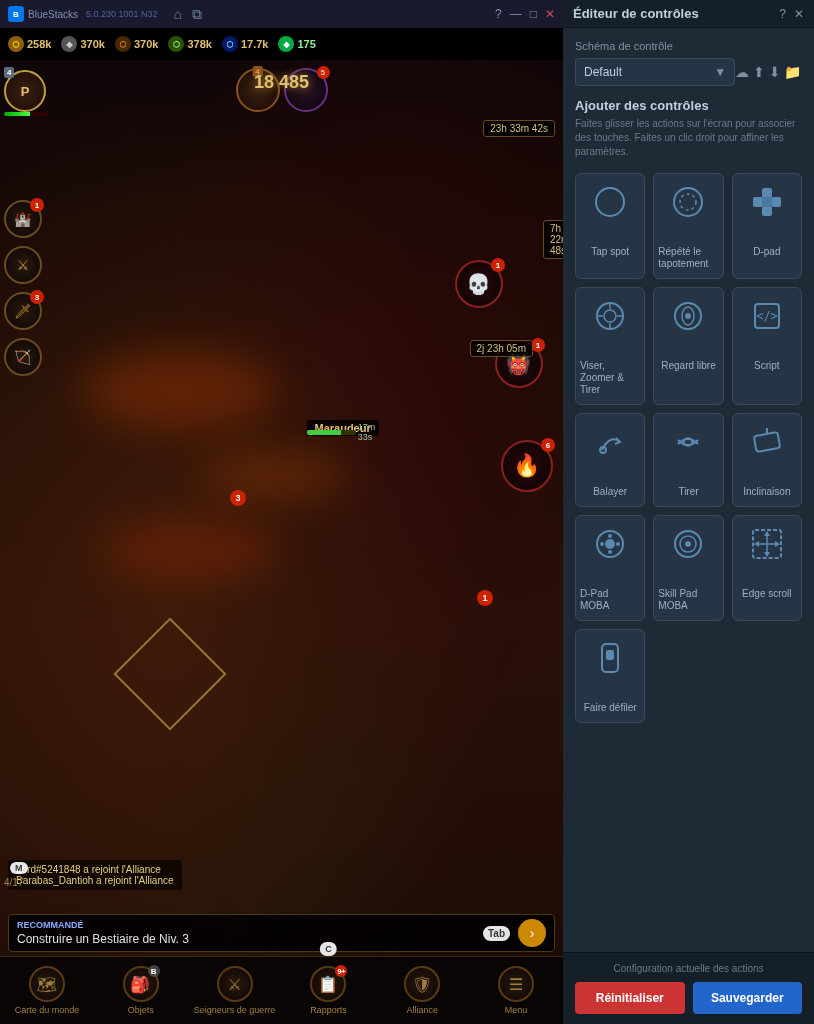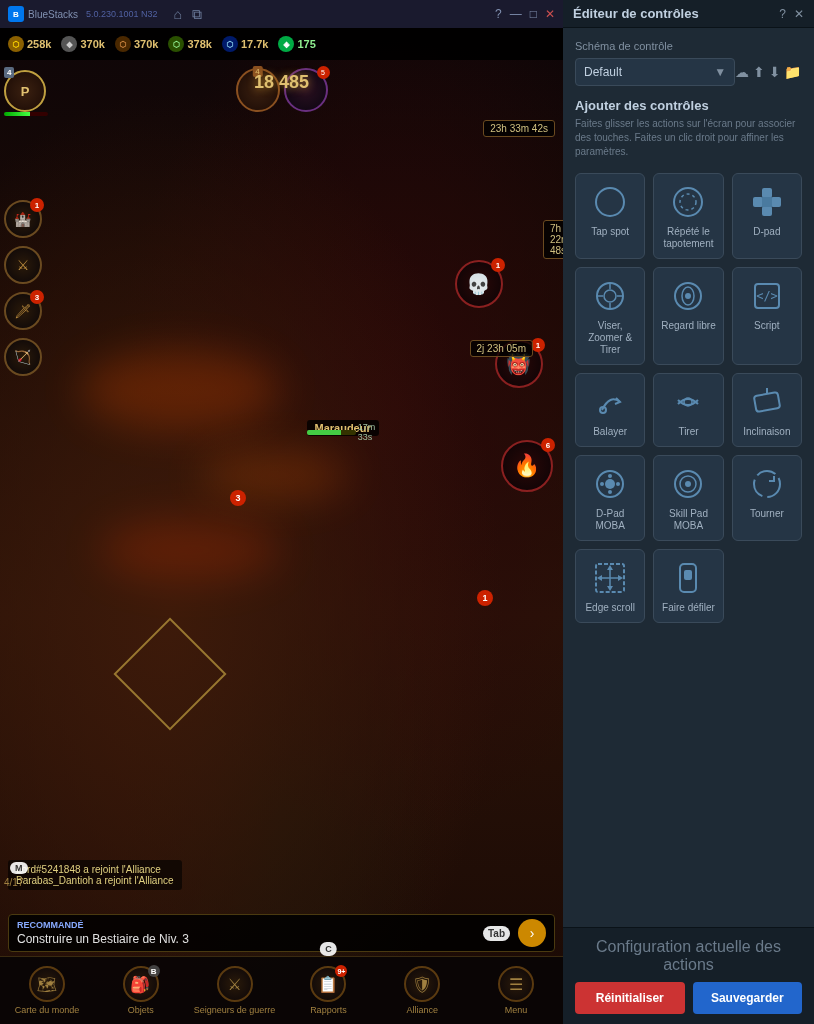--- a/index.html
+++ b/index.html
@@ -420,36 +420,36 @@
     .control-icon {
       width: 36px; height: 36px;
       display: flex;
       align-items: center;
       justify-content: center;
     }
 
     .control-label {
       color: #a0b0c0;
       font-size: 10px;
-      text-align: center;
       line-height: 1.2;
+      margin-top: 20px;
     }
 
     
     svg { display: block; }
 
     #editor-footer {
       padding: 10px 12px;
       background: #151f28;
       border-top: 1px solid #0a1218;
     }
 
     .footer-label {
       color: #6a7a8a;
-      font-size: 16px;
+      font-size: 10px;
       text-align: center;
       margin-bottom: 8px;
     }
 
     .footer-buttons {
       display: flex;
       gap: 8px;
     }
 
     .btn-reset {
@@ -934,29 +934,20 @@
         <div class="control-icon">
           <svg width="36" height="36" viewBox="0 0 36 36">
             <circle cx="18" cy="18" r="13" stroke="#5a8ab0" stroke-width="2" fill="none"></circle>
             <circle cx="18" cy="18" r="8" stroke="#5a8ab0" stroke-width="1.5" fill="none"></circle>
             <circle cx="18" cy="18" r="3" fill="#5a8ab0"></circle>
           </svg>
         </div>
         <span class="control-label">Skill Pad MOBA</span>
       </div>
 
-      <div class="control-item">
-        <div class="control-icon">
-          <svg width="36" height="36" viewBox="0 0 36 36">
-            <circle cx="18" cy="18" r="13" stroke="#5a8ab0" stroke-width="2" fill="none" stroke-dasharray="20 5"></circle>
-            <path d="M25 10 L25 15 L20 15" stroke="#5a8ab0" stroke-width="2" fill="none"></path>
-          </svg>
-        </div>
-        <span class="control-label">Tourner</span>
-      </div>
 
       <div class="control-item">
         <div class="control-icon">
           <svg width="36" height="36" viewBox="0 0 36 36">
             <rect x="4" y="4" width="28" height="28" rx="2" stroke="#5a8ab0" stroke-width="2" fill="none" stroke-dasharray="4,2"></rect>
             <path d="M18 10 L18 26 M10 18 L26 18" stroke="#5a8ab0" stroke-width="1.5"></path>
             <polygon points="18,5 21,10 15,10" fill="#5a8ab0"></polygon>
             <polygon points="18,31 21,26 15,26" fill="#5a8ab0"></polygon>
             <polygon points="5,18 10,15 10,21" fill="#5a8ab0"></polygon>
             <polygon points="31,18 26,15 26,21" fill="#5a8ab0"></polygon>

